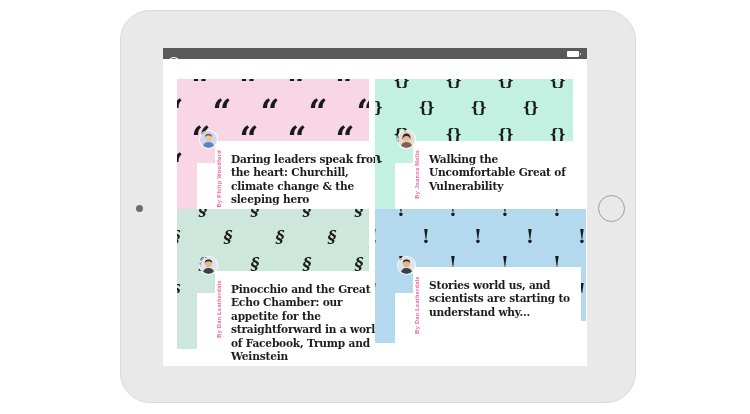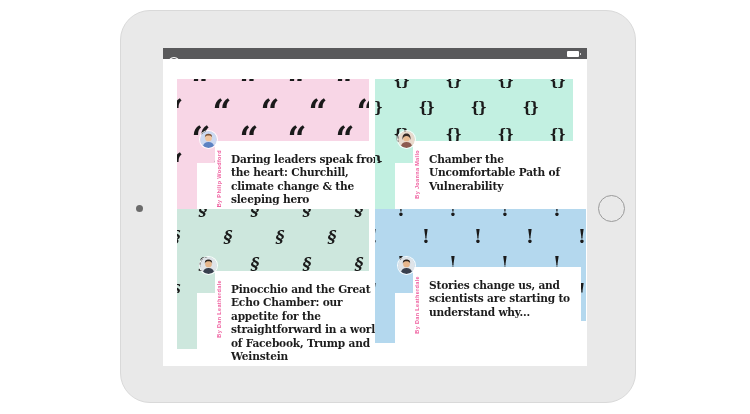--- a/index.html
+++ b/index.html
@@ -125,21 +125,21 @@
         <div class="banner fill-banner" style="background: rgb(194, 240, 225);">
             <div class="prow first"><span class="glyph">{}</span><span class="glyph">{}</span><span class="glyph">{}</span><span class="glyph">{}</span></div>
             <div class="prow odd"><span class="glyph">{}</span><span class="glyph">{}</span><span class="glyph">{}</span><span class="glyph">{}</span><span class="glyph">{}</span></div>
             <div class="prow"><span class="glyph">{}</span><span class="glyph">{}</span><span class="glyph">{}</span><span class="glyph">{}</span></div>
             <div class="prow odd"><span class="glyph">{}</span><span class="glyph">{}</span><span class="glyph">{}</span><span class="glyph">{}</span><span class="glyph">{}</span></div>
           </div>
         <div class="strip stripL fill-banner" style="background: rgb(194, 240, 225);"></div>
         <div class="strip stripR fill-banner" style="background: rgb(194, 240, 225);"></div>
         <div class="whitebox">
           <div class="byline">By Joanna Mallo</div>
-          <div class="title">Chamber the Uncomfortable Path of Vulnerability</div>
+          <div class="title">Walking the Uncomfortable Great of Vulnerability</div>
         </div>
         <div class="avatar">
           <svg viewBox="0 0 16 16">
             <circle cx="8" cy="8" r="8" fill="#e9dacd"></circle>
             <path d="M2.9 14.2 C3.4 11.4 5.2 10.4 8 10.4 C10.8 10.4 12.6 11.4 13.1 14.2 C11.8 15.4 10 16 8 16 C6 16 4.2 15.4 2.9 14.2 Z" fill="#8c5a4f"></path>
             <circle cx="8" cy="6.5" r="3.2" fill="#eabb91"></circle>
             <path d="M4.2 8.5 C3.8 4 5.6 2.4 8 2.4 C10.4 2.4 12.2 4 11.8 8.5 C11.4 5.6 10 4.6 8 4.6 C6 4.6 4.6 5.6 4.2 8.5 Z" fill="#352a26"></path>
           </svg>
         </div>
       </div>
@@ -170,21 +170,21 @@
         <div class="banner fill-banner" style="background: rgb(180, 216, 238);">
             <div class="prow first"><span class="glyph">!</span><span class="glyph">!</span><span class="glyph">!</span><span class="glyph">!</span><span class="glyph">!</span></div>
             <div class="prow odd"><span class="glyph">!</span><span class="glyph">!</span><span class="glyph">!</span><span class="glyph">!</span><span class="glyph">!</span></div>
             <div class="prow"><span class="glyph">!</span><span class="glyph">!</span><span class="glyph">!</span><span class="glyph">!</span><span class="glyph">!</span></div>
             <div class="prow odd"><span class="glyph">!</span><span class="glyph">!</span><span class="glyph">!</span><span class="glyph">!</span><span class="glyph">!</span></div>
           </div>
         <div class="strip stripL fill-banner" style="background: rgb(180, 216, 238);"></div>
         <div class="strip stripR fill-banner" style="background: rgb(180, 216, 238);"></div>
         <div class="whitebox">
           <div class="byline">By Dan Leatherdale</div>
-          <div class="title">Stories change us, and scientists are starting to understand why...</div>
+          <div class="title">Stories world us, and scientists are starting to understand why...</div>
         </div>
         <div class="avatar">
           <svg viewBox="0 0 16 16">
             <circle cx="8" cy="8" r="8" fill="#dfe4e9"></circle>
             <path d="M2.9 14.2 C3.4 11.4 5.2 10.4 8 10.4 C10.8 10.4 12.6 11.4 13.1 14.2 C11.8 15.4 10 16 8 16 C6 16 4.2 15.4 2.9 14.2 Z" fill="#39404e"></path>
             <circle cx="8" cy="6.5" r="3.2" fill="#e6b68c"></circle>
             <path d="M4.6 6 C4.4 3.2 6 2.4 8 2.4 C10 2.4 11.6 3.2 11.4 6 C10.8 4.5 9.8 4.1 8 4.1 C6.2 4.1 5.2 4.5 4.6 6 Z" fill="#2c241e"></path>
           </svg>
         </div>
       </div>

